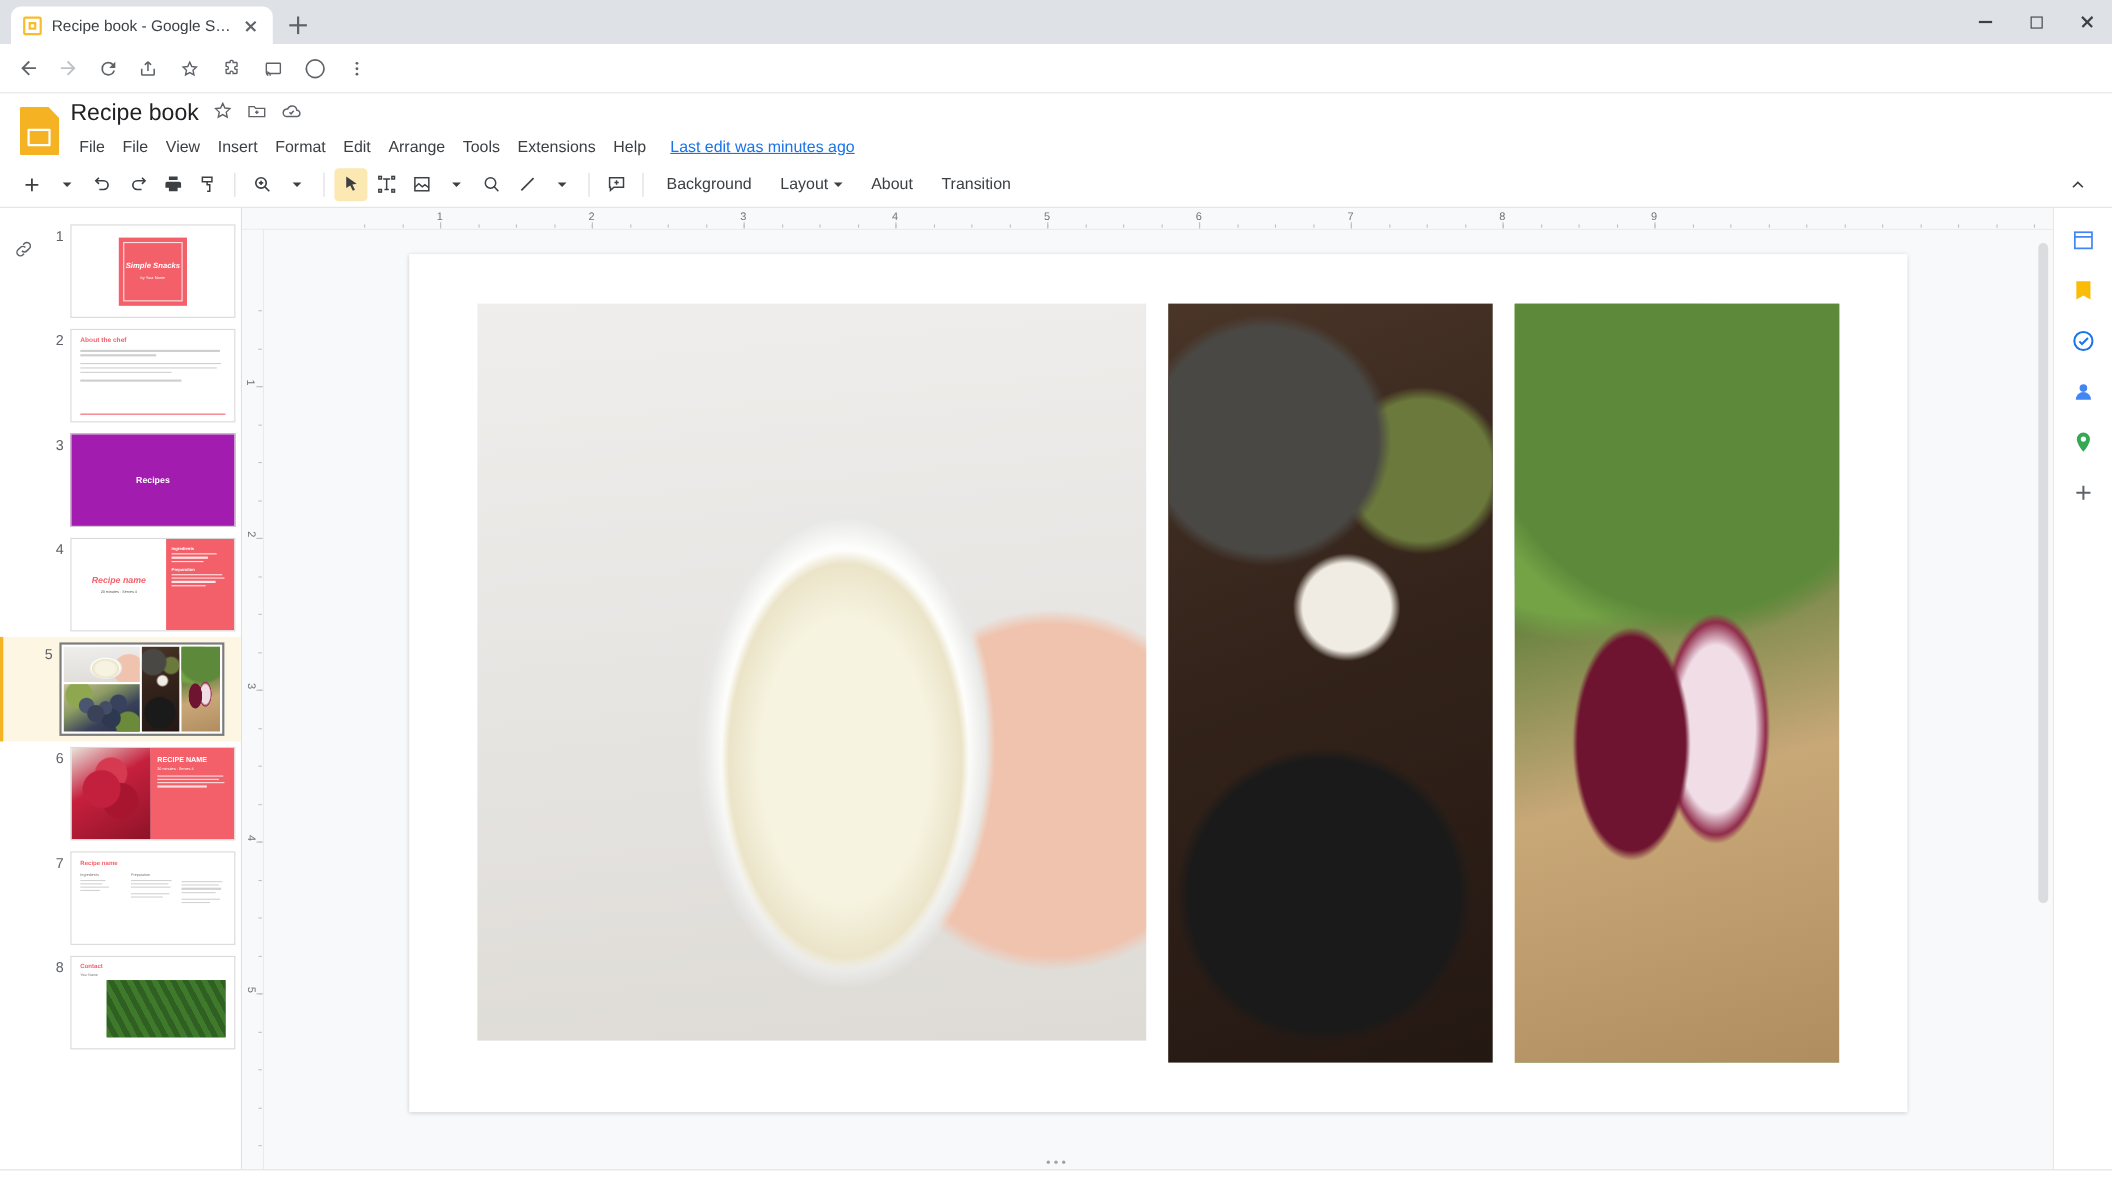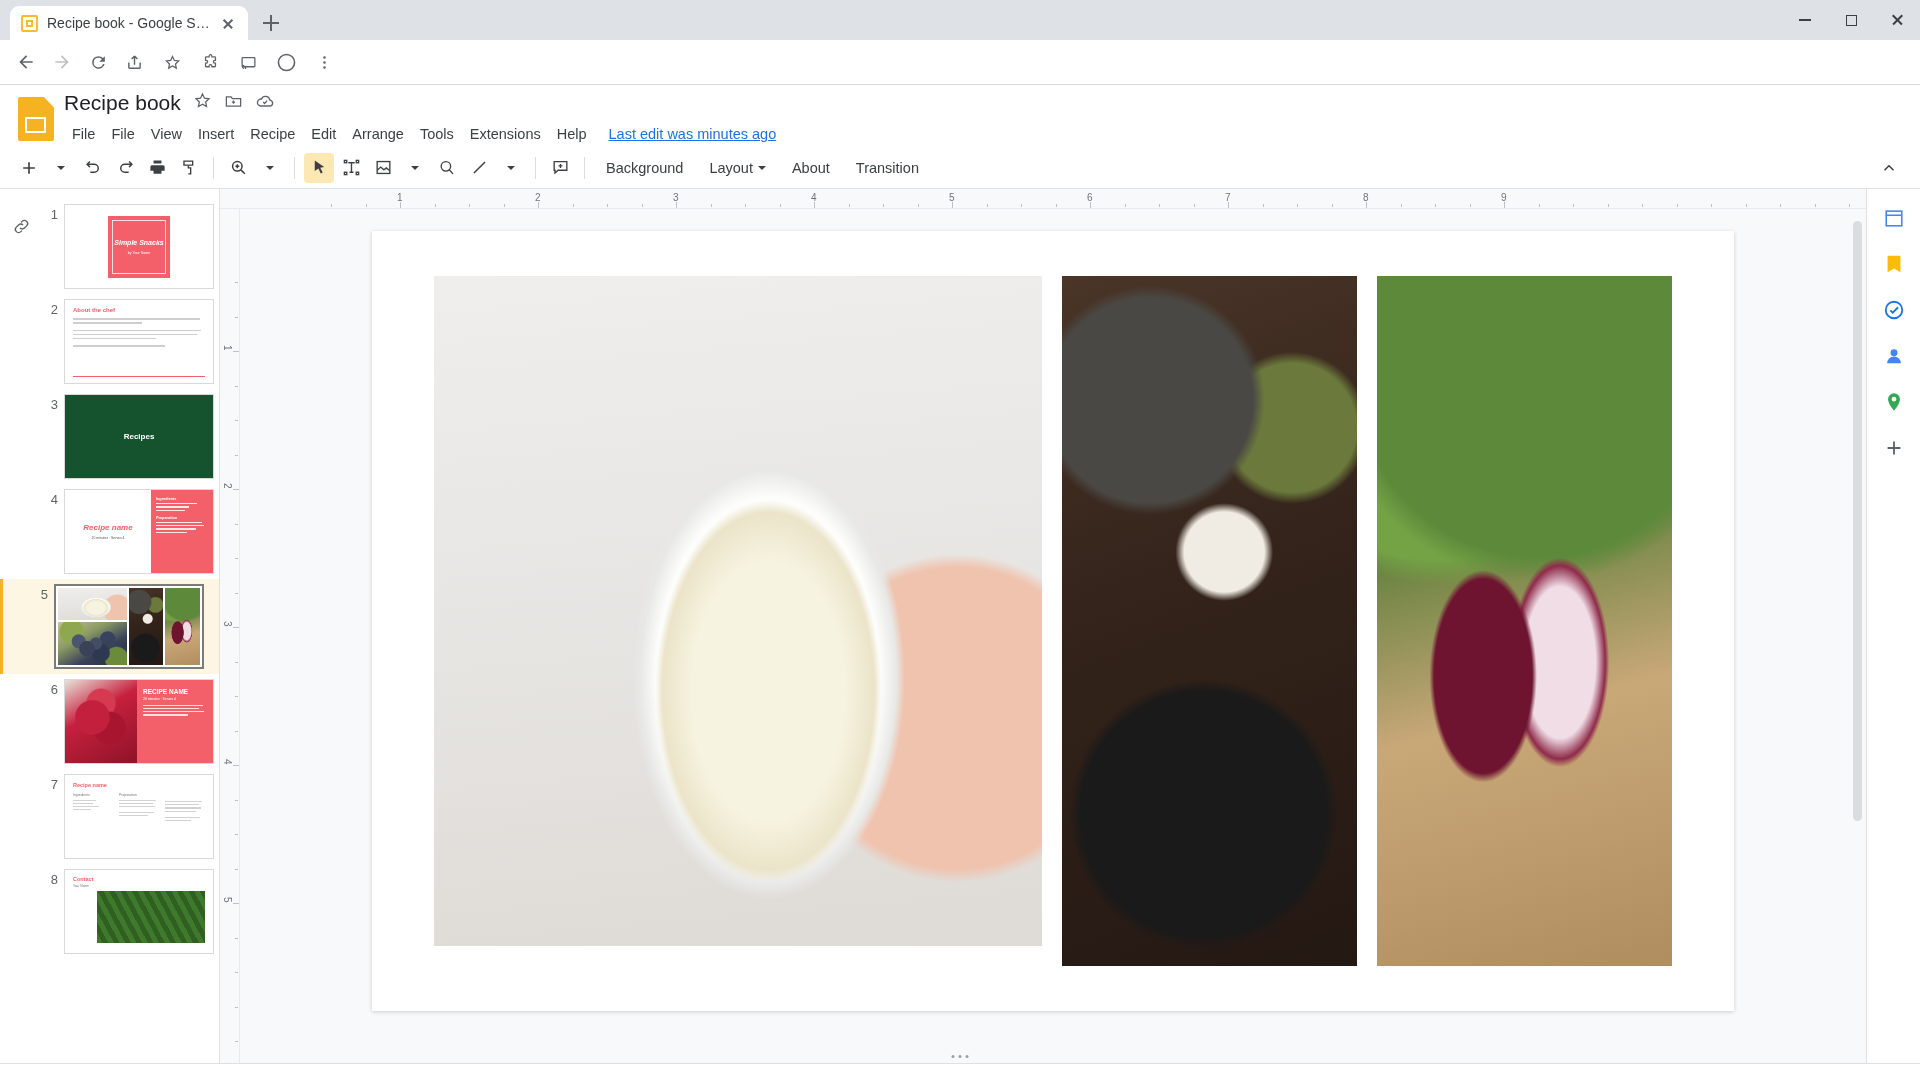--- a/index.html
+++ b/index.html
@@ -264,21 +264,21 @@
   .t1-card::after {
     content: ""; position: absolute; inset: 4px; border: 1px solid rgba(255,255,255,.8);
   }
   .t1-t { font-size: 7px; color: #fff; font-weight: 700; font-style: italic; z-index: 1; }
   .t1-s { font-size: 3.6px; color: #fff; z-index: 1; }
   .t2 { padding: 7px 8px; position: relative; }
   .t2-h { font-size: 6px; color: #f4606a; font-weight: 700; margin-bottom: 5px; }
   .t2-l { height: 1.6px; background: #cfcfcf; margin-bottom: 2.4px; }
   .t2-rule { position: absolute; left: 8px; right: 8px; bottom: 6px; height: 1.5px; background: #f4606a; }
   .t3 {
-    background: #14532d; display: flex; align-items: center; justify-content: center;
+    background: #a21caf; display: flex; align-items: center; justify-content: center;
   }
   .t3 span { color: #fff; font-size: 8px; font-weight: 700; }
   .t4 { display: flex; }
   .t4-l { flex: 1; display: flex; flex-direction: column; align-items: center; justify-content: center; gap: 4px; }
   .t4-t { font-size: 8px; color: #f4606a; font-weight: 700; font-style: italic; }
   .t4-s { font-size: 3.4px; color: #555; }
   .t4-r { width: 62px; background: #f4606a; padding: 7px 5px; }
   .t4-rh { font-size: 3.8px; color: #fff; font-weight: 700; margin-bottom: 2px; }
   .t4-rl { height: 1.3px; background: rgba(255,255,255,.85); margin-bottom: 2px; width: 78%; }
   .t5 { display: flex; gap: 2px; padding: 2px; }
@@ -510,21 +510,21 @@
             <path d="M6.5 18h11a3.5 3.5 0 0 0 .3-7 5.2 5.2 0 0 0-10-1.3A3.6 3.6 0 0 0 6.5 18z"></path>
             <path d="M9.8 13.3l1.7 1.7 3-3.4"></path>
           </svg>
       </span>
     </div>
     <div class="menu-row">
       <span class="menu-item">File</span>
       <span class="menu-item">File</span>
       <span class="menu-item">View</span>
       <span class="menu-item">Insert</span>
-      <span class="menu-item">Recipe</span>
+      <span class="menu-item">Format</span>
       <span class="menu-item">Edit</span>
       <span class="menu-item">Arrange</span>
       <span class="menu-item">Tools</span>
       <span class="menu-item">Extensions</span>
       <span class="menu-item">Help</span>
       <span class="last-edit">Last edit was minutes ago</span>
     </div>
   </div>
 
 </div>

